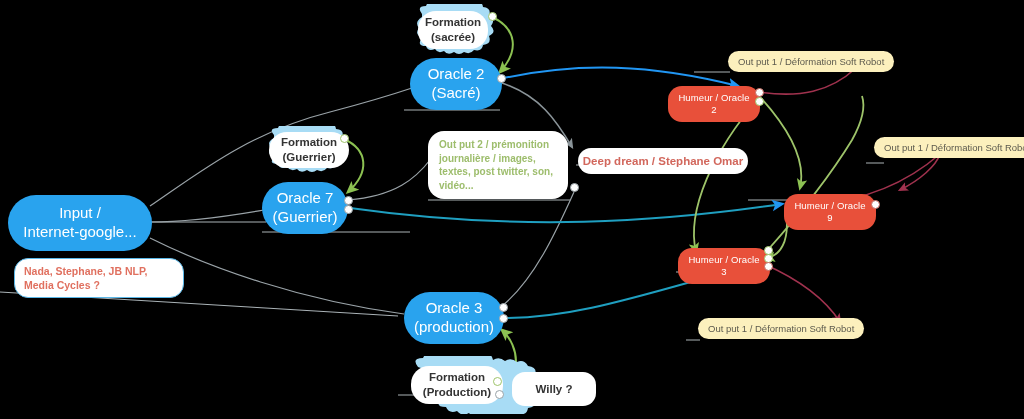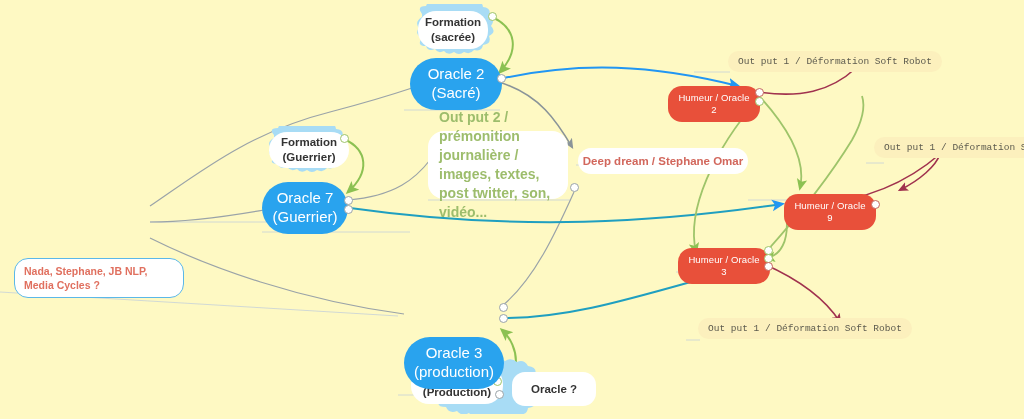--- a/index.html
+++ b/index.html
@@ -7,21 +7,21 @@
     padding: 0;
     background: #eef2f5;
   }
   body {
     font-family: "Liberation Sans", sans-serif;
   }
   #canvas {
     position: relative;
     width: 1024px;
     height: 419px;
-    background: #fef9c3;
+    background: #000000;
     overflow: hidden;
   }
   #edges {
     position: absolute;
     left: 0;
     top: 0;
     width: 1024px;
     height: 419px;
     pointer-events: none;
   }
@@ -56,38 +56,37 @@
     letter-spacing: 0.1px;
   }
   
   .yellowlabel {
     background: #fcf0bd;
     border-radius: 11px;
     color: #5c5a4e;
     font-size: 9.5px;
     padding: 3px 10px;
     white-space: nowrap;
-    font-family: Liberation Mono, monospace;
   }
   
   .whitepill {
     background: #ffffff;
     border-radius: 14px;
     color: #d2675c;
     font-size: 11.5px;
     font-weight: bold;
     padding: 5px 12px;
     white-space: nowrap;
   }
   
   .greenbox {
     background: #ffffff;
     border-radius: 16px;
     color: #9dbd6c;
-    font-size: 14px;
+    font-size: 10px;
     font-weight: bold;
     padding: 6px 11px;
     text-align: left;
     justify-content: flex-start;
     line-height: 1.35;
   }
   
   .willy {
     background: #ffffff;
     border-radius: 14px;
@@ -250,36 +249,38 @@
 
   <div class="cloudwrap" style="left:402px; top:356px; width:178px; height:58px;">
     <svg class="cloudbg" viewBox="0 0 178 58">
       <path d="M16,11 q-7,-9 5,-9 q3,-7 11,-3 q4,-6 12,-2 q5,-5 12,-1 q6,-5 12,0 q7,-4 12,2 q9,-3 11,6
                q6,-4 12,1 q6,-4 12,1 q7,-3 11,4 q10,1 7,10 q8,4 2,11 q7,7 -2,11 q3,9 -7,10 q-1,8 -11,6
                q-5,6 -12,2 q-6,5 -12,0 q-6,4 -12,-1 q-7,4 -12,-2 q-7,4 -12,-2 q-8,3 -11,-4 q-12,0 -5,-9
                q-9,-5 -3,-11 q-6,-7 3,-12 Z" fill="#a8dcf5"></path>
     </svg>
     <div class="inner" style="left:9px; top:10px; width:92px; height:38px;">Formation
 (Production)</div>
-    <div class="inner willy" style="left:110px; top:16px; width:60px; height:26px; border-radius:13px;">Oracle ?</div>
+    <div class="inner willy" style="left:110px; top:16px; width:60px; height:26px; border-radius:13px;">Willy ?</div>
   </div>
   <div class="port green" style="left:493px; top:377px;"></div>
   <div class="port grey" style="left:495px; top:390px;"></div>
 
+  <div class="node oracle input-node" style="left:8px; top:195px; width:144px; height:56px;">Input /
+Internet-google...</div>
 
   <div class="node oracle" style="left:262px; top:182px; width:86px; height:52px;">Oracle 7
 (Guerrier)</div>
   <div class="port grey" style="left:344px; top:196px;"></div>
   <div class="port grey" style="left:344px; top:205px;"></div>
 
   <div class="node oracle" style="left:410px; top:58px; width:92px; height:52px;">Oracle 2
 (Sacré)</div>
   <div class="port grey" style="left:497px; top:74px;"></div>
 
-  <div class="node oracle" style="left:404px; top:292px; width:100px; height:52px;margin-top:45px;">Oracle 3
+  <div class="node oracle" style="left:404px; top:292px; width:100px; height:52px;">Oracle 3
 (production)</div>
   <div class="port grey" style="left:499px; top:303px;"></div>
   <div class="port grey" style="left:499px; top:314px;"></div>
 
   <div class="node greenbox" style="left:428px; top:131px; width:140px; height:68px;">Out put 2 / prémonition journalière / images, textes, post twitter, son, vidéo...</div>
   <div class="port grey" style="left:570px; top:183px;"></div>
 
   <div class="node bluenote" style="left:14px; top:258px; width:170px; height:40px;">Nada, Stephane, JB NLP, Media Cycles ?</div>
 
   <div class="node whitepill" style="left:578px; top:148px; width:170px; height:26px;">Deep dream / Stephane Omar</div>

